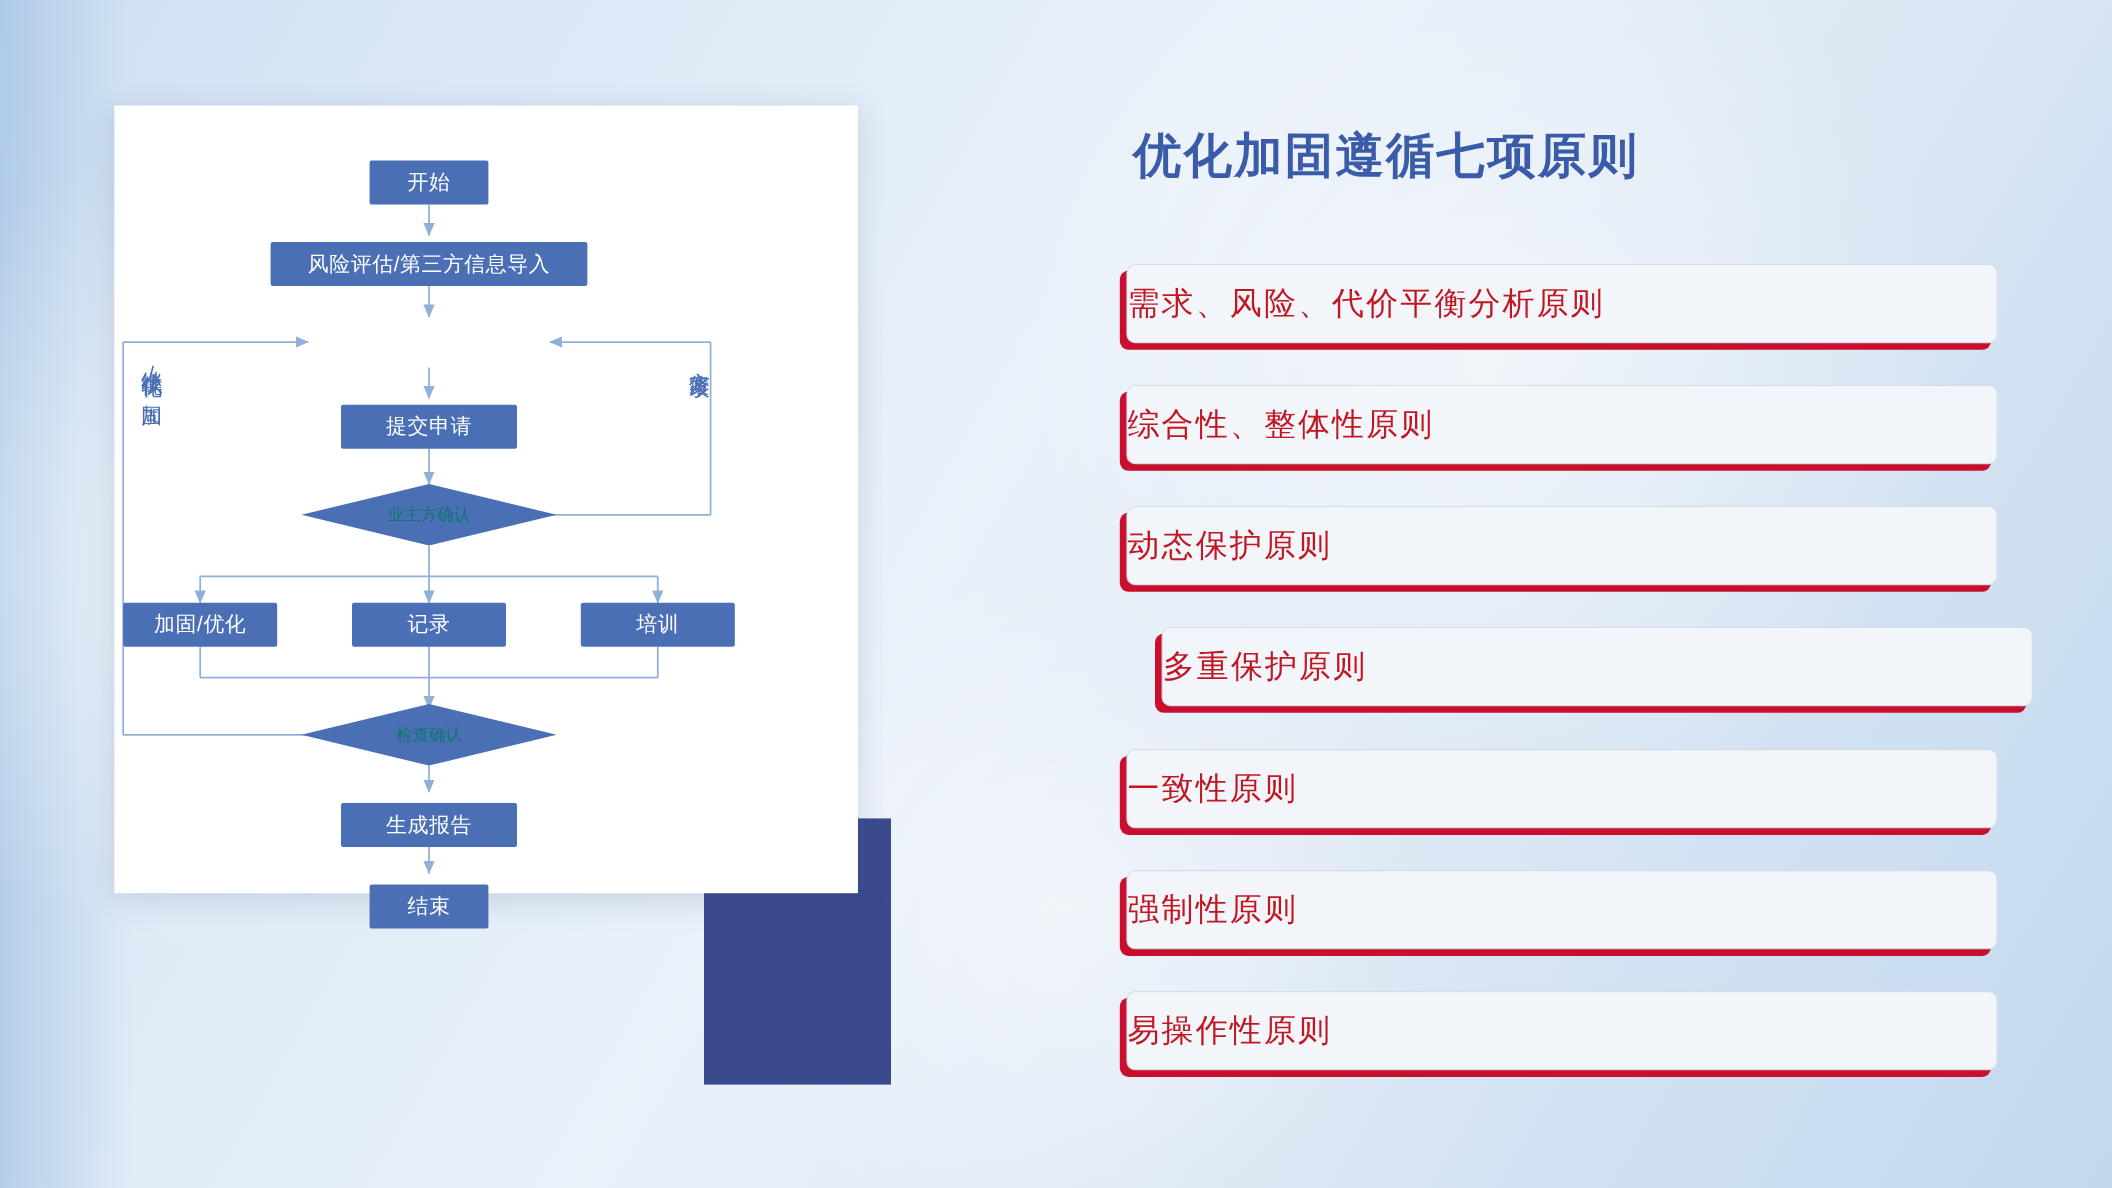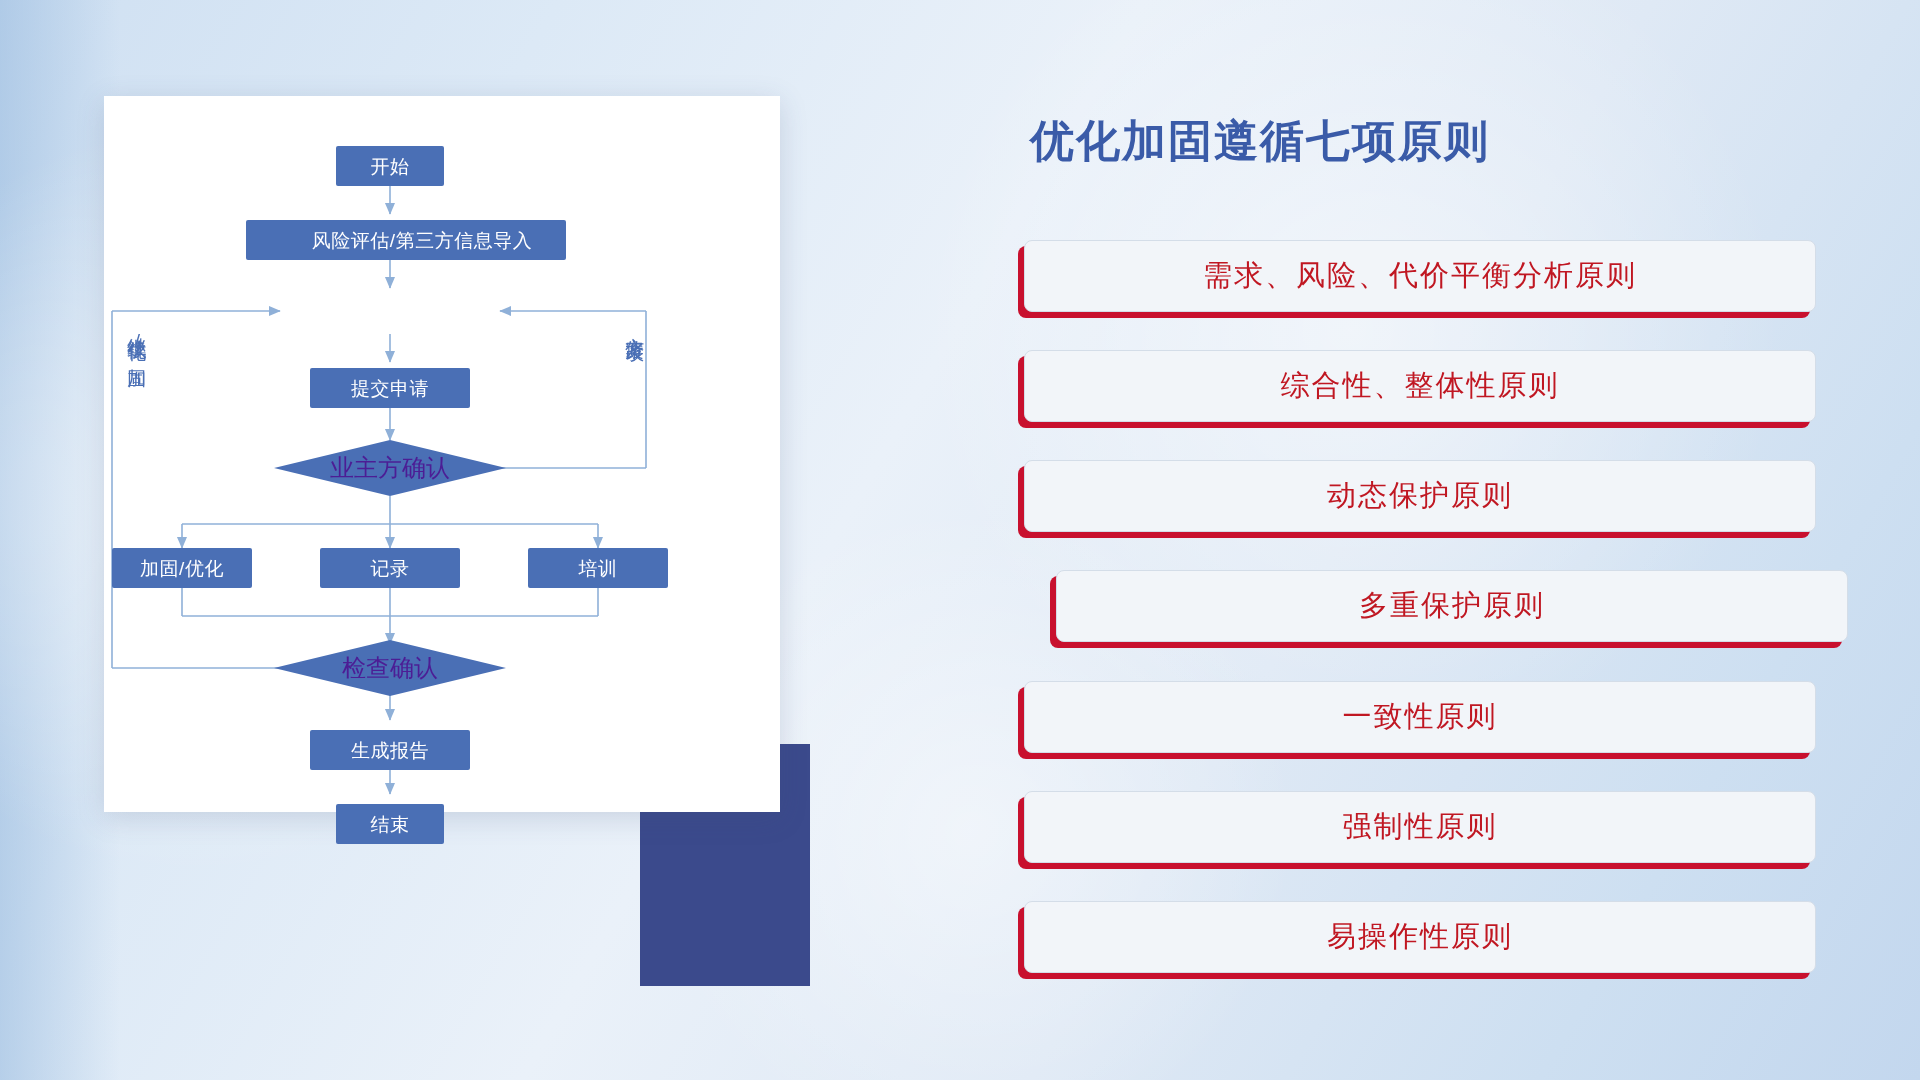--- a/index.html
+++ b/index.html
@@ -83,22 +83,22 @@
   }
   .node.proc { height: 40px; border-radius: 2px; }
   .diamond-wrap {
     position: absolute;
     display: flex;
     align-items: center;
     justify-content: center;
   }
   .diamond-wrap .dtext {
     position: relative;
-    color: #4c1d95;
-    font-size: 24px;
+    color: #0f766e;
+    font-size: 15px;
     z-index: 2;
     white-space: nowrap;
   }
   .vlabel {
     position: absolute;
     color: #4a6fb5;
     font-size: 19px;
     writing-mode: vertical-rl;
     text-orientation: upright;
     letter-spacing: 2px;
@@ -120,21 +120,21 @@
   .principle {
     position: absolute;
     left: 1024px;
     width: 790px;
     height: 70px;
     background: #f2f5f9;
     border: 1px solid #d4dde8;
     border-radius: 8px;
     display: flex;
     align-items: center;
-    justify-content: center;
+    justify-content: flex-start;
     color: #c01722;
     font-size: 29px;
     letter-spacing: 2px;
     box-shadow: -6px 6px 0 0 #c8102e;
   }
 </style>
 </head>
 <body>
 
 <div class="bg-band"></div>
@@ -188,21 +188,21 @@
       <line x1="228" y1="572" x2="8" y2="572"></line>
       <line x1="8" y1="572" x2="8" y2="215"></line>
       <line x1="8" y1="215" x2="176" y2="215" marker-end="url(#ahl)"></line>
     </g>
   </svg>
 
   <div class="node proc" style="left:232px; top:50px; width:108px;">
     <span>开始</span>
   </div>
 
-  <div class="node proc" style="left:142px; top:124px; width:288px;padding-left:32px;">
+  <div class="node proc" style="left:142px; top:124px; width:288px;">
     <span>风险评估/第三方信息导入</span>
   </div>
 
 
   <div class="node proc" style="left:206px; top:272px; width:160px;">
     <span>提交申请</span>
   </div>
 
   <div class="diamond-wrap" style="left:170px; top:344px; width:232px; height:56px;">
     <svg width="232" height="56" style="position:absolute;left:0;top:0;">

